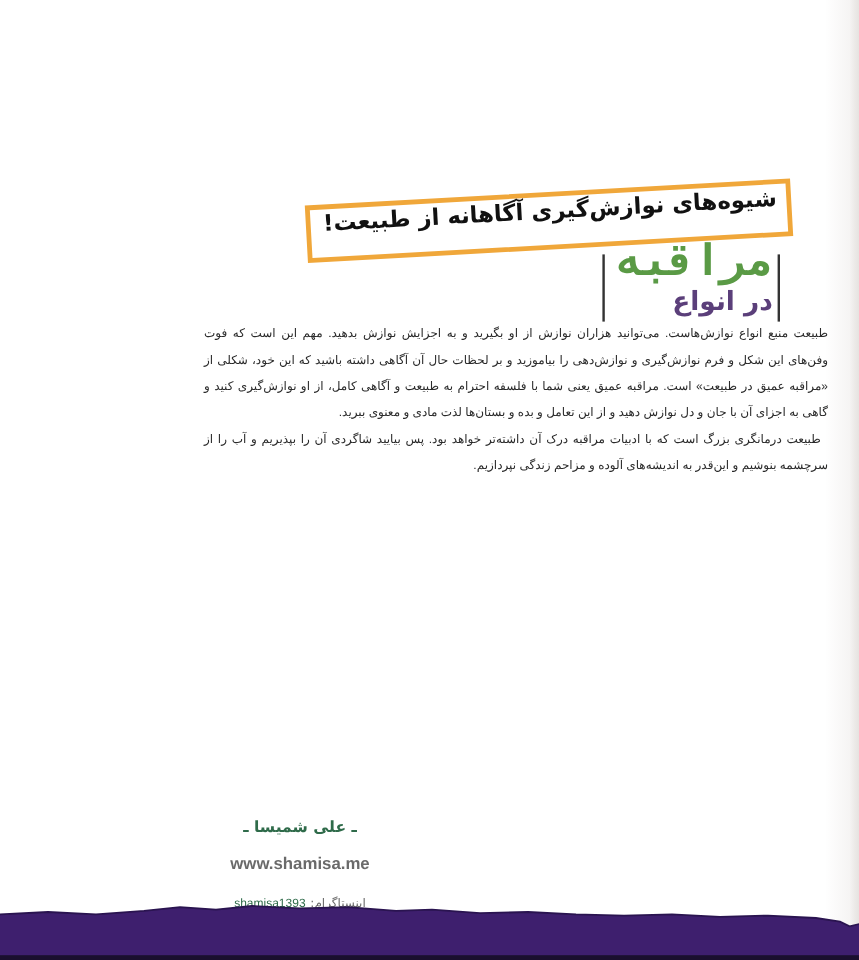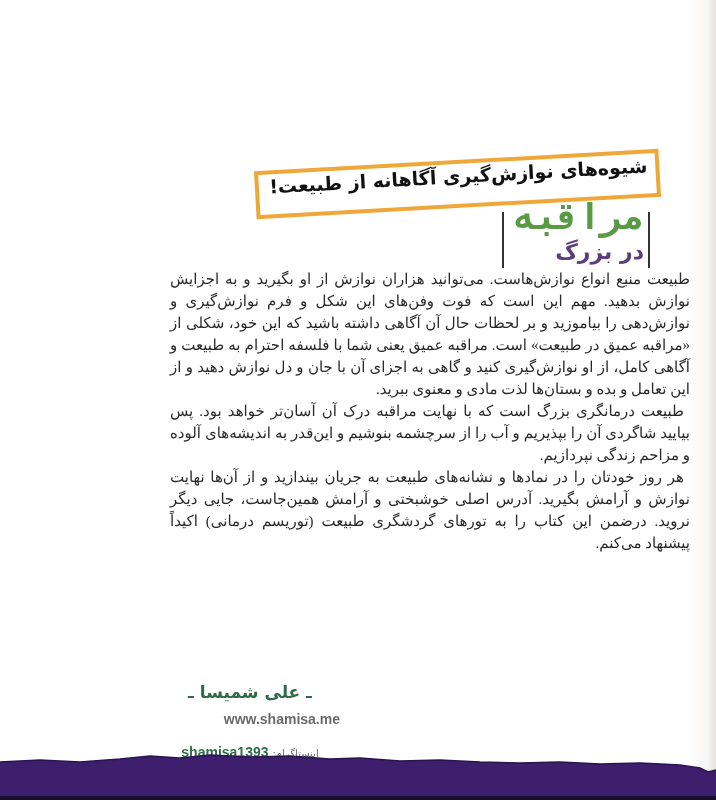--- a/index.html
+++ b/index.html
@@ -102,70 +102,70 @@
       color: #5b3f7a;
     }
     
     .body-text {
       position: absolute;
       left: 170px;
       top: 268px;
       width: 520px;
       direction: rtl;
       text-align: justify;
-      font-family: Liberation Serif, serif;
-      font-size: 15px;
+      font-family: Liberation Sans, sans-serif;
+      font-size: 10px;
       line-height: 22px;
       color: #2a2a2a;
     }
     .body-text p {
       margin: 0;
       text-align-last: right;
     }
     .body-text p.indent {
       text-indent: 6px;
     }
     
     .author-name {
       position: absolute;
       left: 175px;
       top: 682px;
       width: 150px;
       text-align: center;
       direction: rtl;
       font-family: "DejaVu Sans", sans-serif;
       font-weight: bold;
-      font-size: 17px;
+      font-size: 13px;
       color: #2f6b4a;
     }
     .author-site {
       position: absolute;
       left: 160px;
       top: 711px;
       width: 180px;
-      text-align: right;
+      text-align: center;
       font-family: "Liberation Sans", sans-serif;
       font-weight: bold;
       font-size: 14px;
       color: #6a6a6a;
     }
     .author-insta {
       position: absolute;
       left: 160px;
       top: 729px;
       width: 180px;
       display: flex;
       justify-content: center;
       align-items: baseline;
       gap: 4px;
     }
     .insta-handle {
       font-family: "Liberation Sans", sans-serif;
-      font-weight: bold;
-      font-size: 14px;
+      font-weight: normal;
+      font-size: 10px;
       color: #2f6b4a;
     }
     .insta-label {
       direction: rtl;
       font-family: "DejaVu Sans", sans-serif;
       font-size: 10px;
       color: #6a6a6a;
       margin-top: 19px;
     }
     
@@ -182,26 +182,25 @@
 
 <div class="page"></div>
 <div class="right-edge"></div>
 
 <div class="tagline-box"></div>
 <div class="tagline-text">شیوه‌های نوازش‌گیری آگاهانه از طبیعت!</div>
 
 <div class="title-bar-right"></div>
 <div class="title-bar-left"></div>
 <div class="title-main">مراقبه</div>
-<div class="title-sub">در بزرگ</div>
+<div class="title-sub">در انواع</div>
 
 <div class="body-text">
   <p>طبیعت منبع انواع نوازش‌هاست. می‌توانید هزاران نوازش از او بگیرید و به اجزایش نوازش بدهید. مهم این است که فوت وفن‌های این شکل و فرم نوازش‌گیری و نوازش‌دهی را بیاموزید و بر لحظات حال آن آگاهی داشته باشید که این خود، شکلی از «مراقبه عمیق در طبیعت» است. مراقبه عمیق یعنی شما با فلسفه احترام به طبیعت و آگاهی کامل، از او نوازش‌گیری کنید و گاهی به اجزای آن با جان و دل نوازش دهید و از این تعامل و بده و بستان‌ها لذت مادی و معنوی ببرید.</p>
-  <p class="indent">طبیعت درمانگری بزرگ است که با نهایت مراقبه درک آن آسان‌تر خواهد بود. پس بیایید شاگردی آن را بپذیریم و آب را از سرچشمه بنوشیم و این‌قدر به اندیشه‌های آلوده و مزاحم زندگی نپردازیم.</p>
-  <p class="indent">هر روز خودتان را در نمادها و نشانه‌های طبیعت به جریان بیندازید و از آن‌ها نهایت نوازش و آرامش بگیرید. آدرس اصلی خوشبختی و آرامش همین‌جاست، جایی دیگر نروید. درضمن این کتاب را به تورهای گردشگری طبیعت (توریسم درمانی) اکیداً پیشنهاد می‌کنم.</p>
+  <p class="indent">طبیعت درمانگری بزرگ است که با ادبیات مراقبه درک آن داشته‌تر خواهد بود. پس بیایید شاگردی آن را بپذیریم و آب را از سرچشمه بنوشیم و این‌قدر به اندیشه‌های آلوده و مزاحم زندگی نپردازیم.</p>
 </div>
 
 <div class="author-name">ـ علی شمیسا ـ</div>
 <div class="author-site">www.shamisa.me</div>
 <div class="author-insta">
   <span class="insta-handle">shamisa1393</span>
   <span class="insta-label">اینستاگرام:</span>
 </div>
 
 <svg class="purple-band" viewBox="0 0 716 50" preserveAspectRatio="none">

